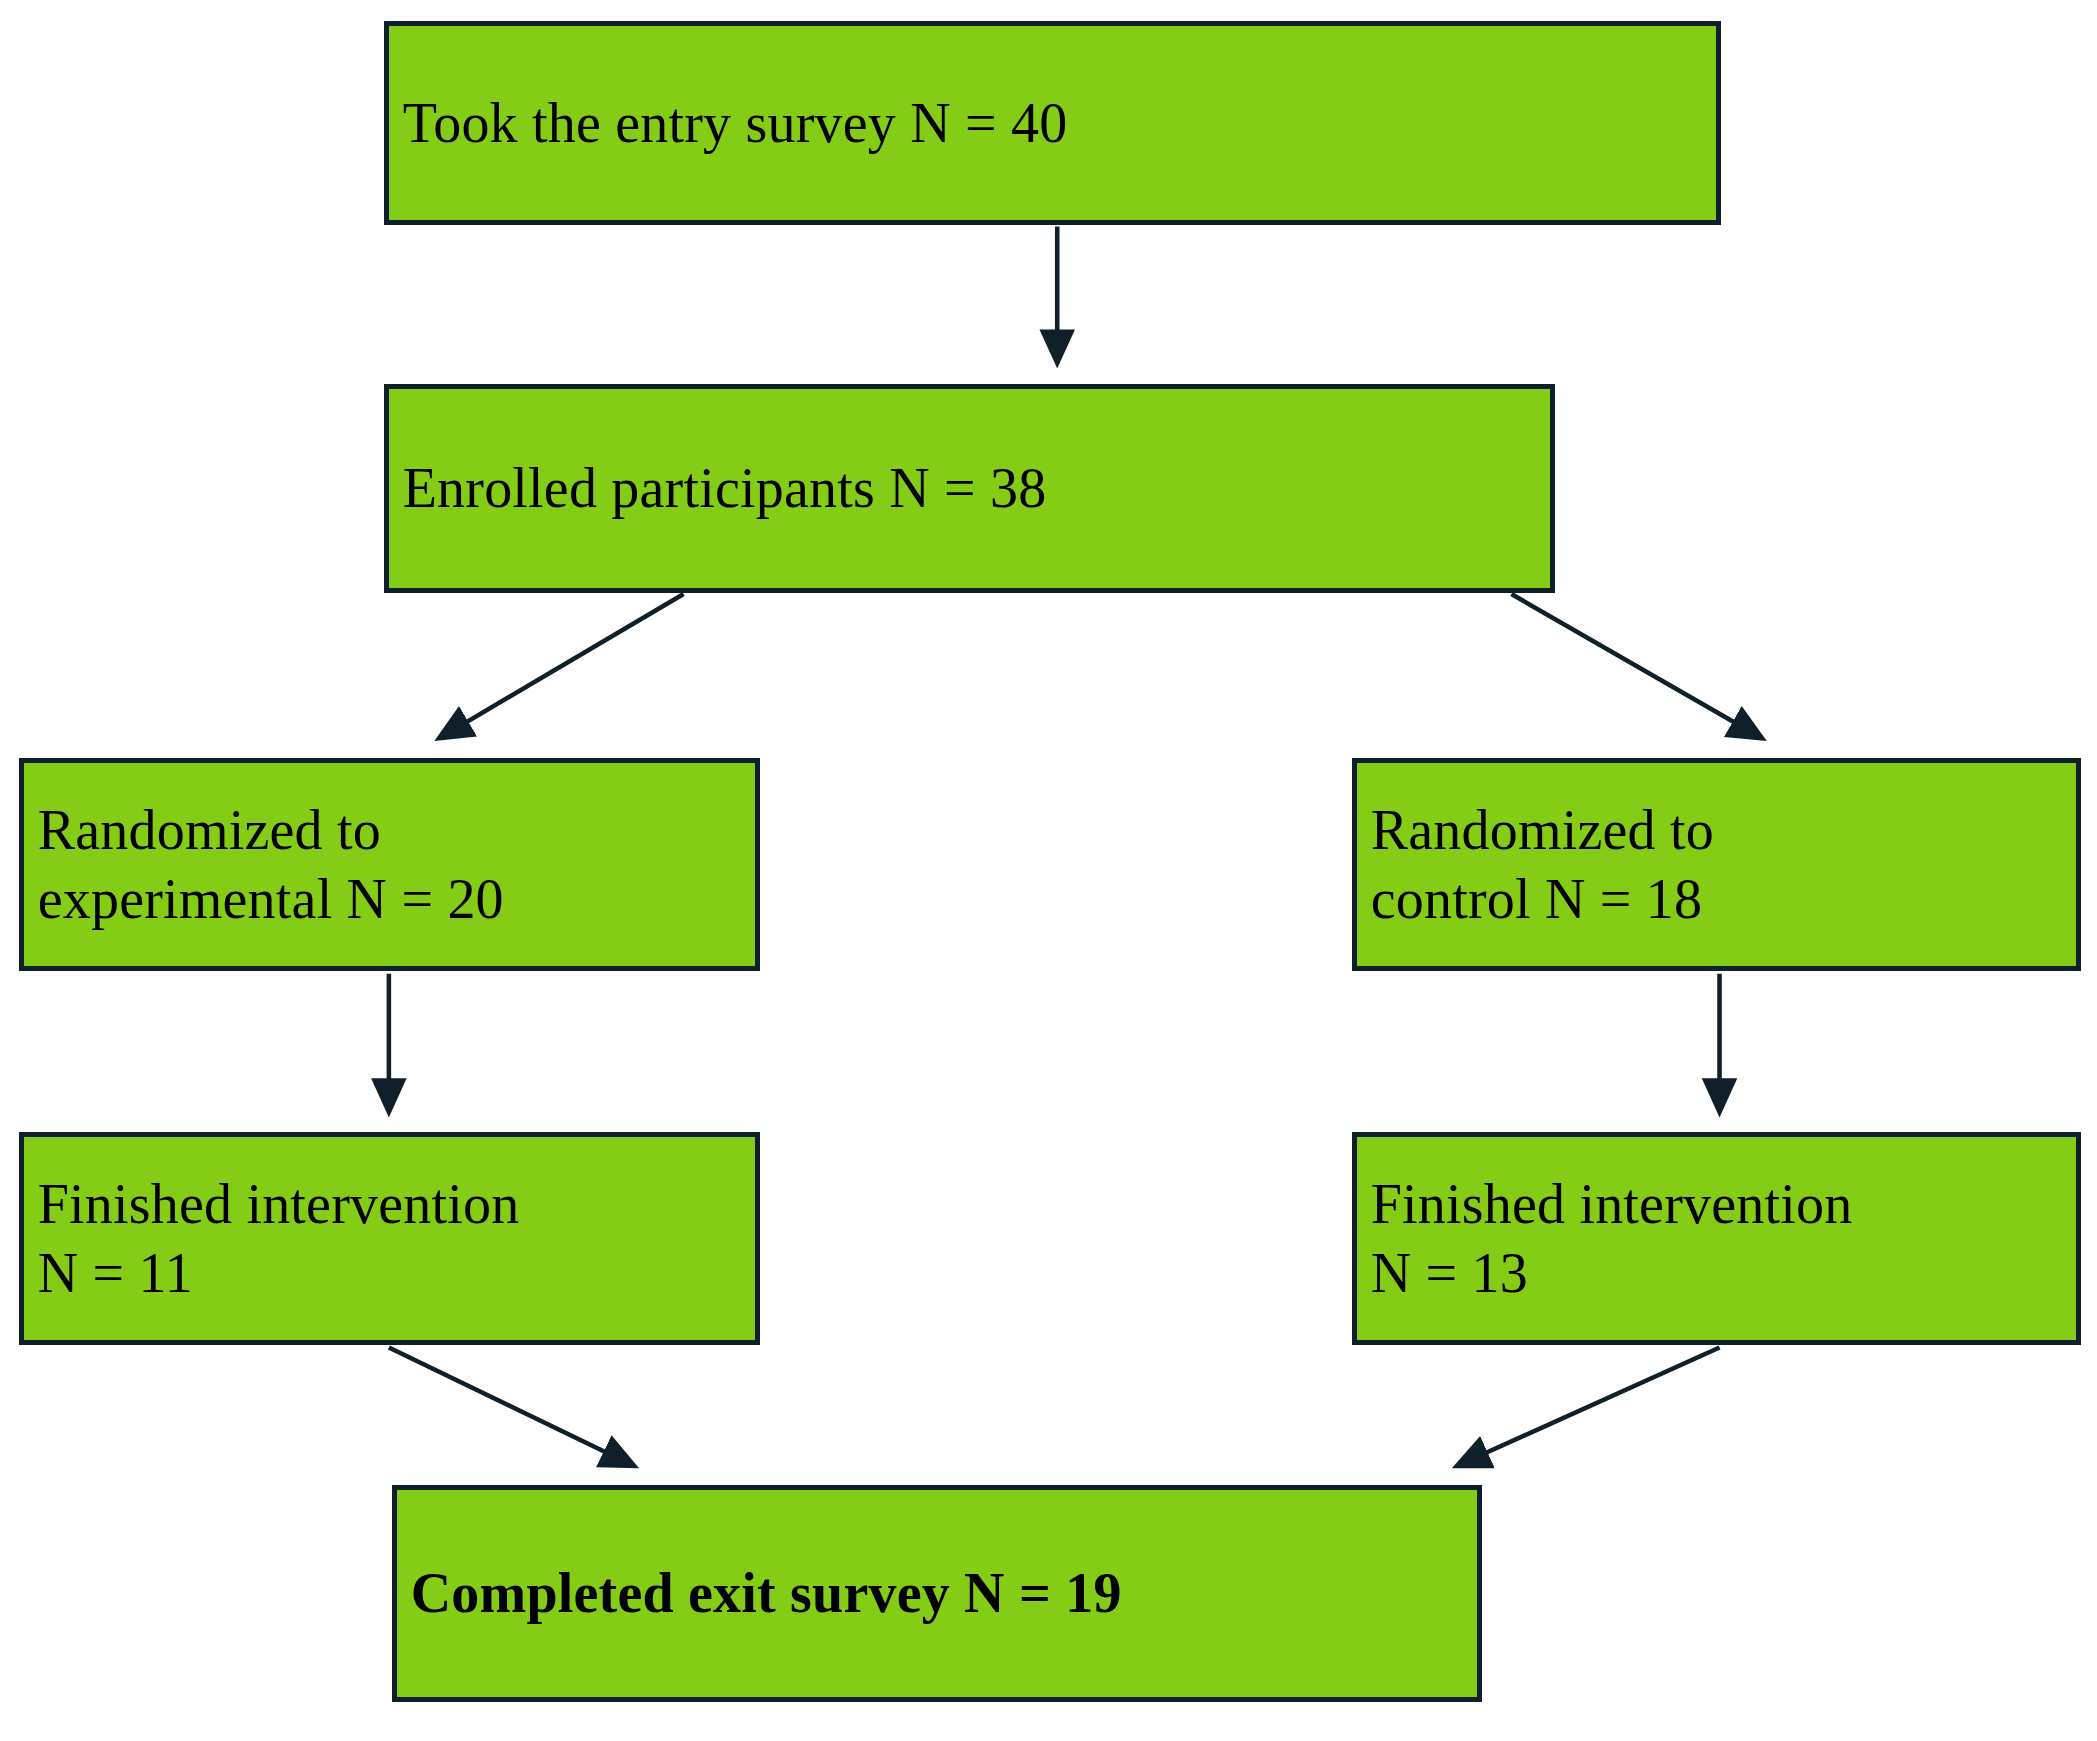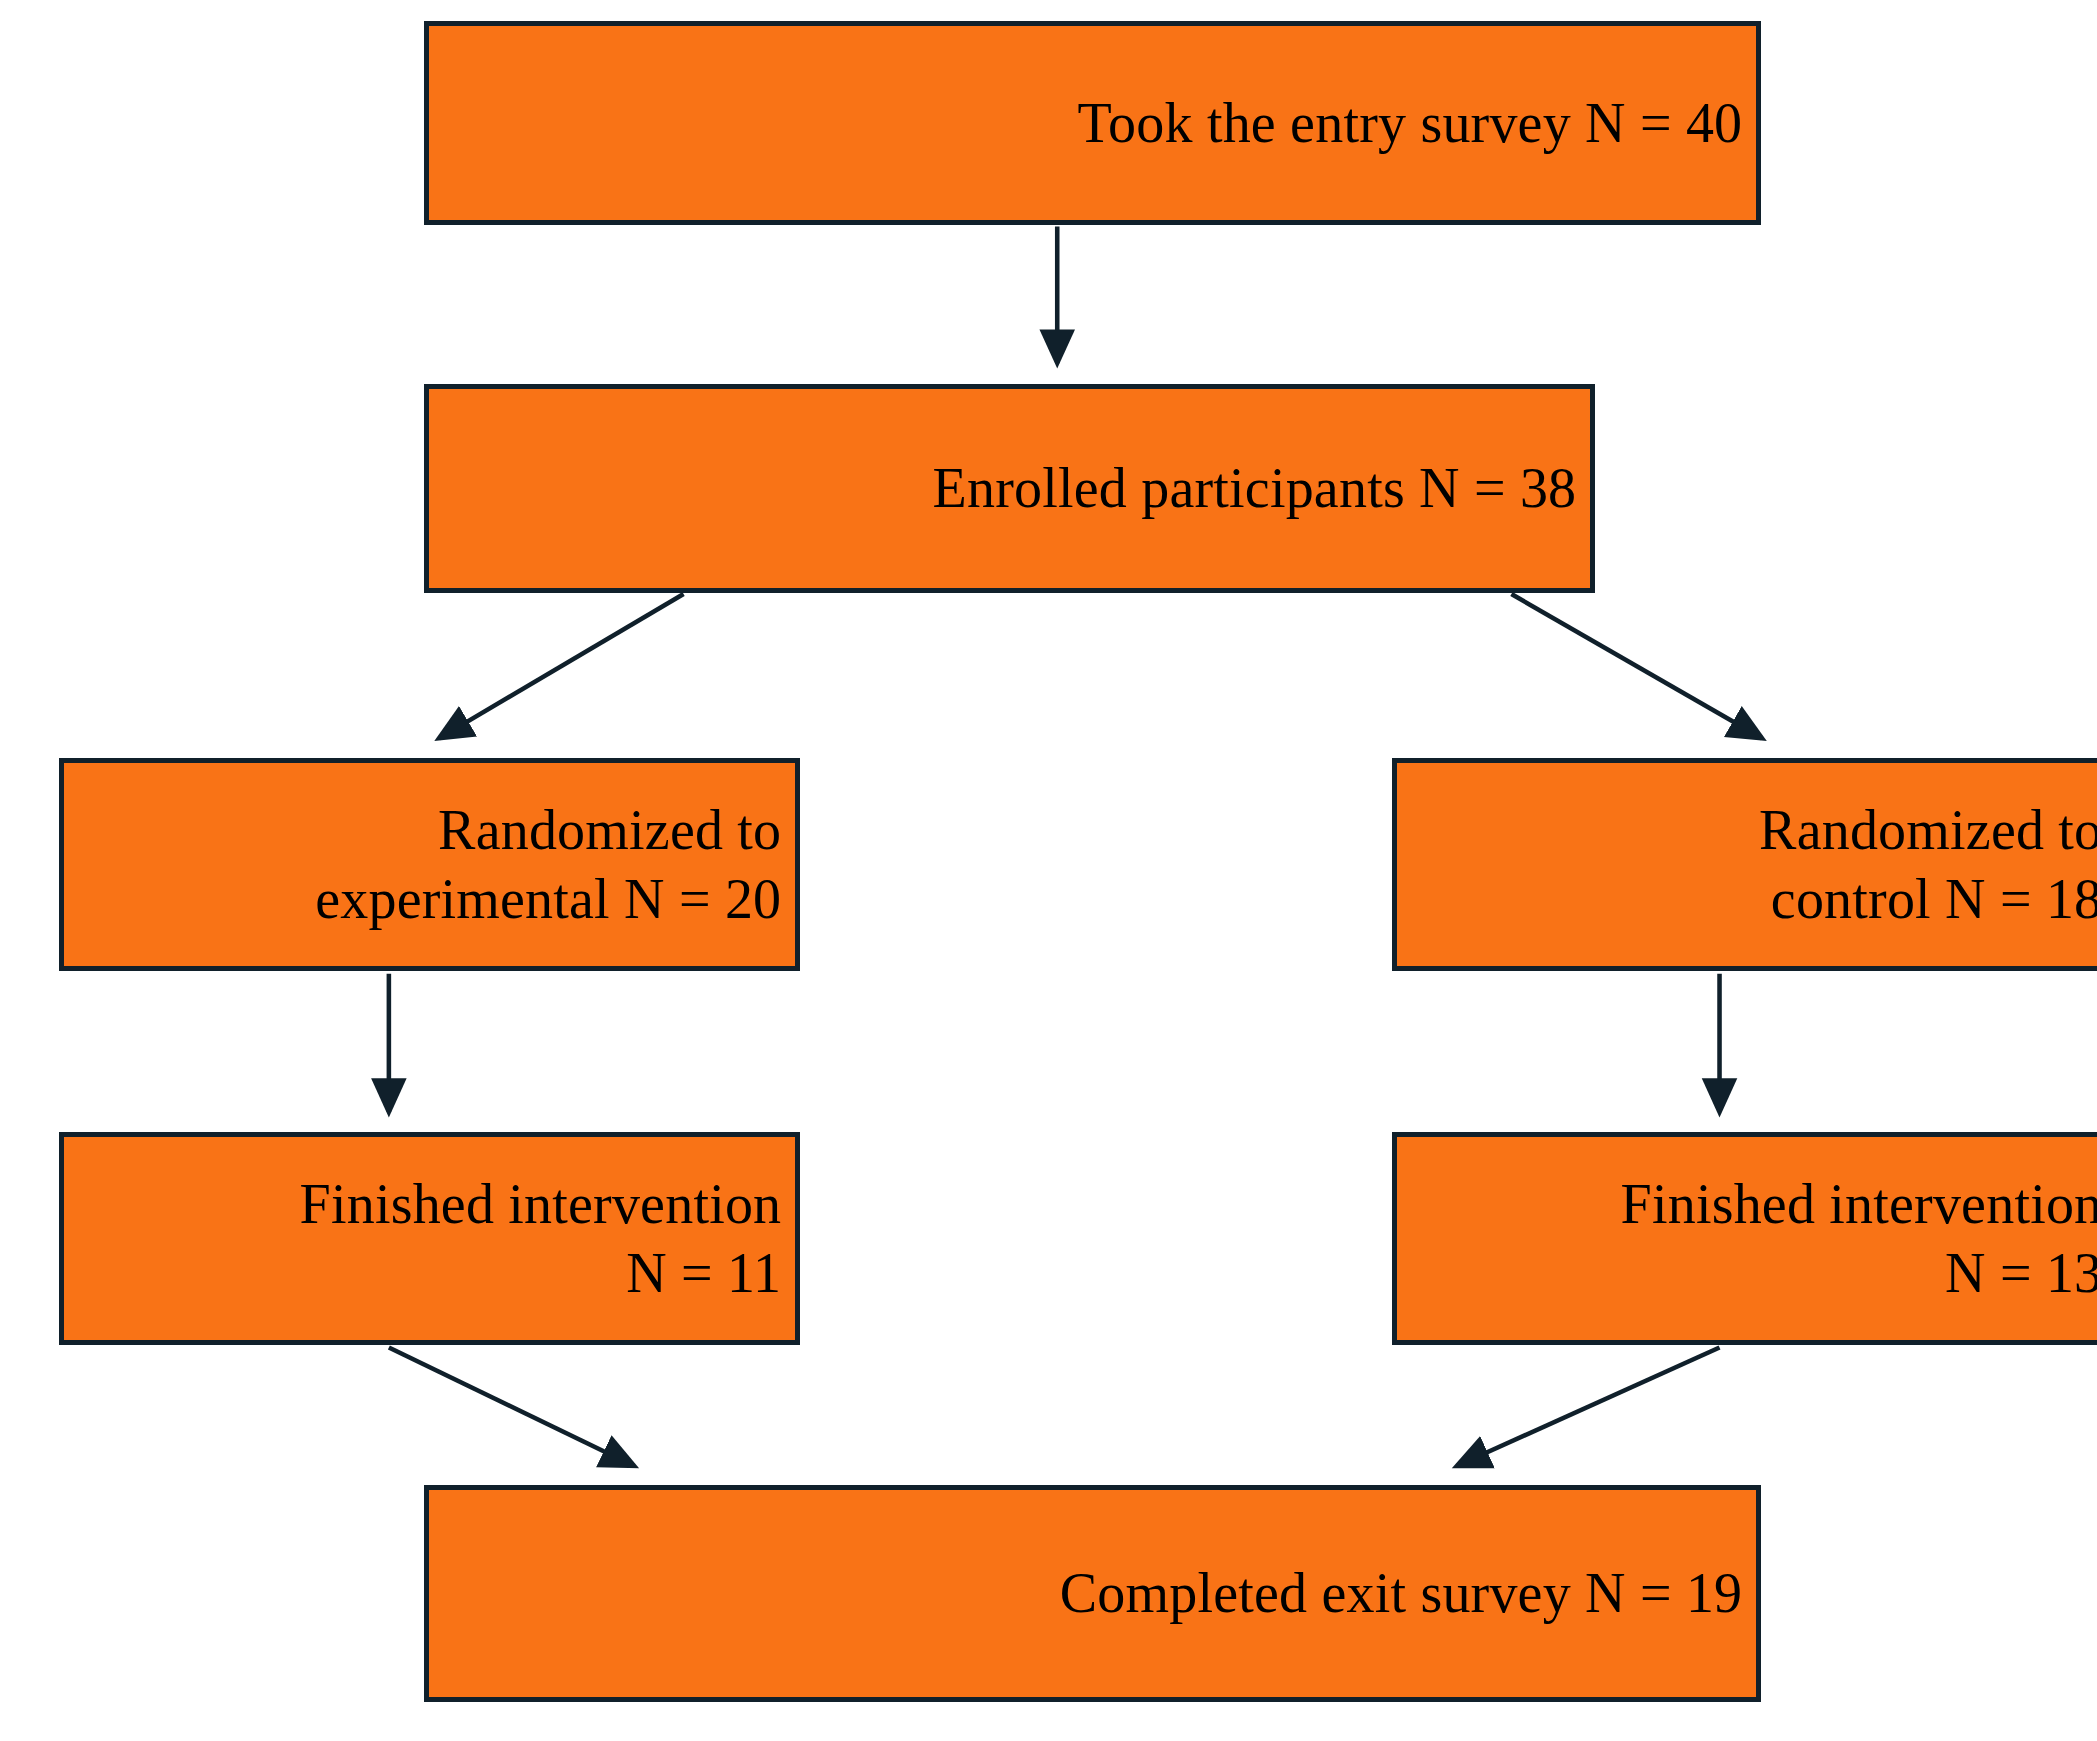--- a/index.html
+++ b/index.html
@@ -23,40 +23,39 @@
     left: 0;
     top: 0;
     width: 2097px;
     height: 1741px;
     pointer-events: none;
   }
   .node {
     position: absolute;
     box-sizing: border-box;
     border: 5.3px solid #10202b;
-    background: #f97316;
+    background: #84cc16;
     display: flex;
     align-items: center;
     justify-content: center;
-    text-align: right;
+    text-align: left;
     line-height: 1.22;
     font-size: 56px;
     padding: 6px 13.7px;
     white-space: pre-line;
     letter-spacing: 0.2px;
-    margin-left: 40px;
   }
   
   #node-entry      { left: 384px;  top: 21px;   width: 1337px; height: 204px; }
   #node-enrolled   { left: 384px;  top: 384px;  width: 1171px; height: 209px; }
   #node-exp        { left: 19px;   top: 758px;  width: 741px;  height: 213px; }
   #node-ctrl       { left: 1352px; top: 758px;  width: 729px;  height: 213px; }
   #node-fin-exp    { left: 19px;   top: 1132px; width: 741px;  height: 213px; }
   #node-fin-ctrl   { left: 1352px; top: 1132px; width: 729px;  height: 213px; }
-  #node-exit       { left: 384px;  top: 1485px; width: 1337px; height: 217px; }
+  #node-exit       { left: 392px;  top: 1485px; width: 1090px; height: 217px; font-weight: bold; }
 
   .node-text {
     display: block;
     width: 100%;
   }
 </style>
 </head>
 <body>
 
 <div id="canvas">

